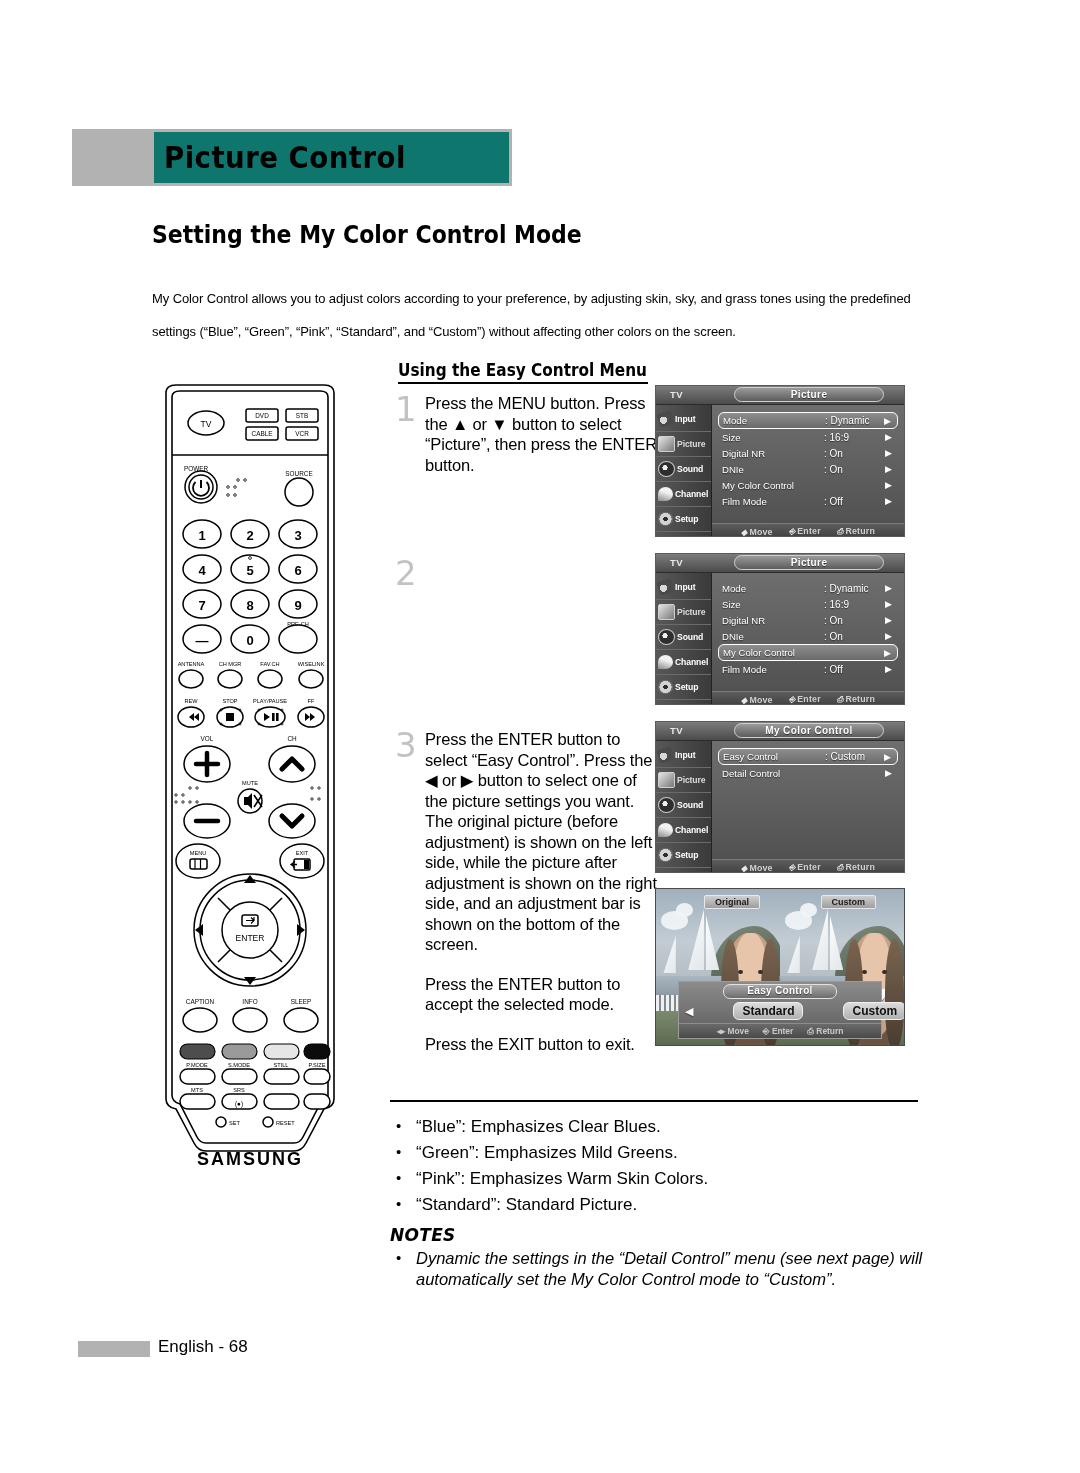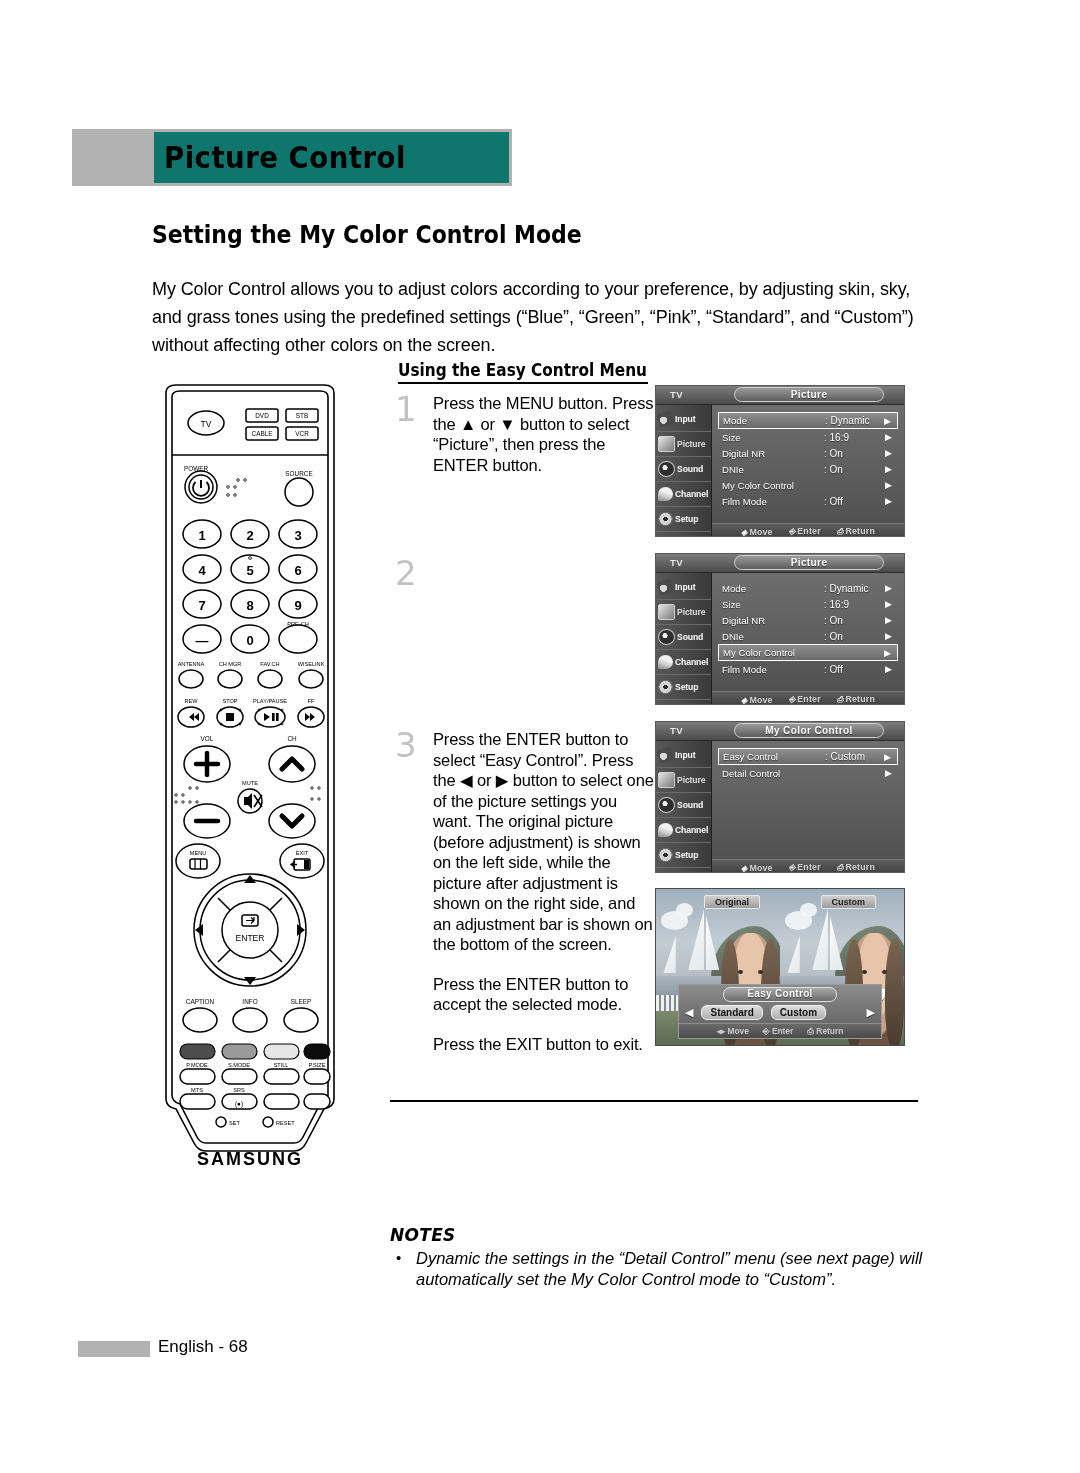--- a/index.html
+++ b/index.html
@@ -58,24 +58,24 @@
     font-size: 25px;
     transform: scaleX(0.88);
     transform-origin: left center;
     white-space: nowrap;
   }
 
   
   .intro {
     position: absolute;
     left: 152px;
-    top: 275px;
+    top: 282px;
     width: 770px;
-    font-size: 18px;
-    line-height: 28px;
+    font-size: 13px;
+    line-height: 33px;
     letter-spacing: -0.1px;
   }
 
   
   .subsection {
     position: absolute;
     left: 398px;
     top: 360px;
     width: 258px;
   }
@@ -107,21 +107,20 @@
     line-height: 0.95;
     width: 30px;
     flex: 0 0 30px;
     font-weight: 400;
   }
   .step-body {
     font-size: 16.5px;
     line-height: 20.5px;
     letter-spacing: -0.15px;
     flex: 1;
-    margin-left: 8px;
   }
   .step-body p { margin: 0; }
   .step-body p.gap { margin-top: 19px; }
 
   #step-1 { left: 395px; top: 393px; }
   #step-2 { left: 395px; top: 557px; }
   #step-3 { left: 395px; top: 729px; }
 
   
   .osd {
@@ -233,20 +232,21 @@
     padding: 7px 6px 0 6px;
     box-sizing: border-box;
   }
   .osd-row {
     display: flex;
     align-items: center;
     height: 16px;
     padding: 0 4px;
     box-sizing: border-box;
     position: relative;
+    border-radius: 6px;
   }
   .osd-row.sel {
     background: linear-gradient(#8e8e8e, #6a6a6a);
     border: 1px solid #ffffff;
     height: 17px;
   }
   .osd-row .lbl {
     color: #fff;
     font-size: 9.6px;
     width: 102px;
@@ -417,23 +417,24 @@
     display: flex;
     align-items: center;
     gap: 8px;
     padding: 0 6px 3px 6px;
   }
   .pv-chip {
     background: linear-gradient(#dcdcdc, #b0b0b0);
     border: 1px solid #f0f0f0;
     border-radius: 6px;
     color: #111;
-    font-size: 10px;
+    font-size: 12px;
     font-weight: bold;
     padding: 1px 8px;
+    margin-left: 32px;
   }
   .pv-caret { color: #fff; font-size: 11px; text-shadow: 0 1px 1px #333; }
   .pv-caret.right { margin-left: auto; }
   .pv-osd-footer {
     background: linear-gradient(#6a6a6a, #4a4a4a);
     border-top: 1px solid #8d8d8d;
     display: flex;
     align-items: center;
     justify-content: center;
     gap: 14px;
@@ -813,20 +814,26 @@
     <div class="pv-osd-footer">
       <span>◂▸ <b>Move</b></span>
       <span>⎆ <b>Enter</b></span>
       <span>⎙ <b>Return</b></span>
     </div>
   </div>
 </div>
 
 <div class="bullets">
   <div class="toprule"></div>
+  <ul>
+    <li>“Blue”: Emphasizes Clear Blues.</li>
+    <li>“Green”: Emphasizes Mild Greens.</li>
+    <li>“Pink”: Emphasizes Warm Skin Colors.</li>
+    <li>“Standard”: Standard Picture.</li>
+  </ul>
 </div>
 
 <div class="notes">
   <div class="notes-title">NOTES</div>
   <ul>
     <li>Dynamic the settings in the “Detail Control” menu (see next page) will automatically set the My Color Control mode to “Custom”.</li>
   </ul>
 </div>
 
 <div class="footer-bar"></div>

